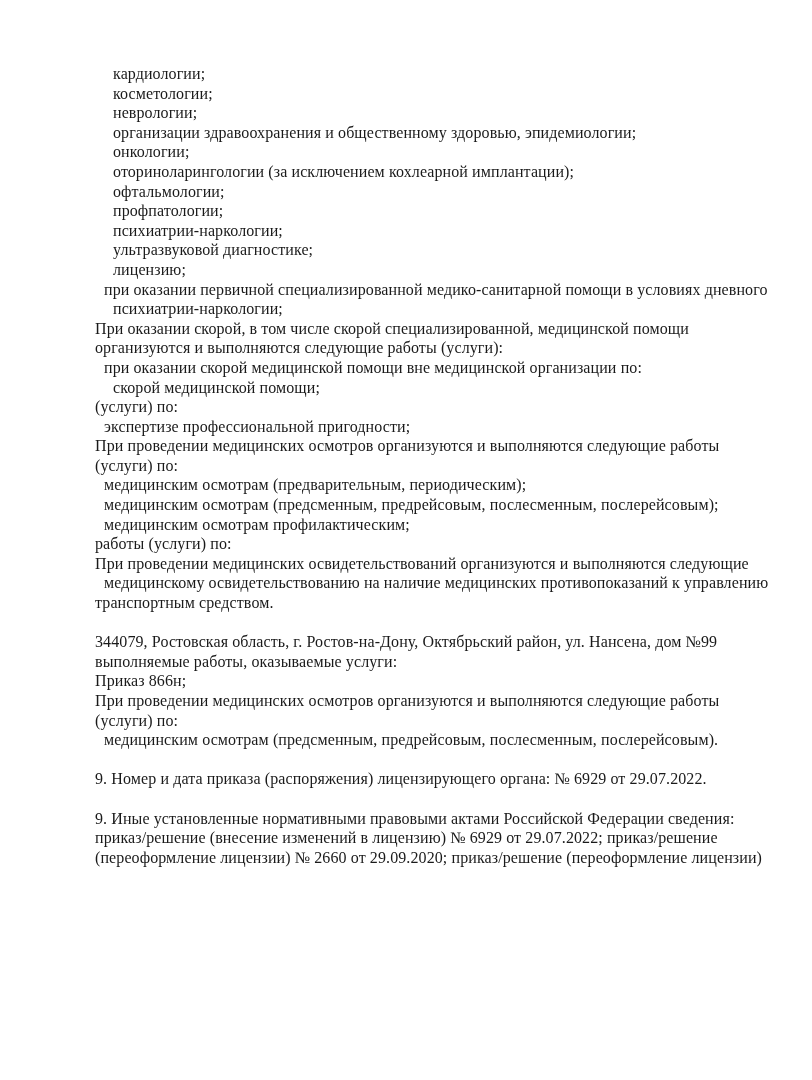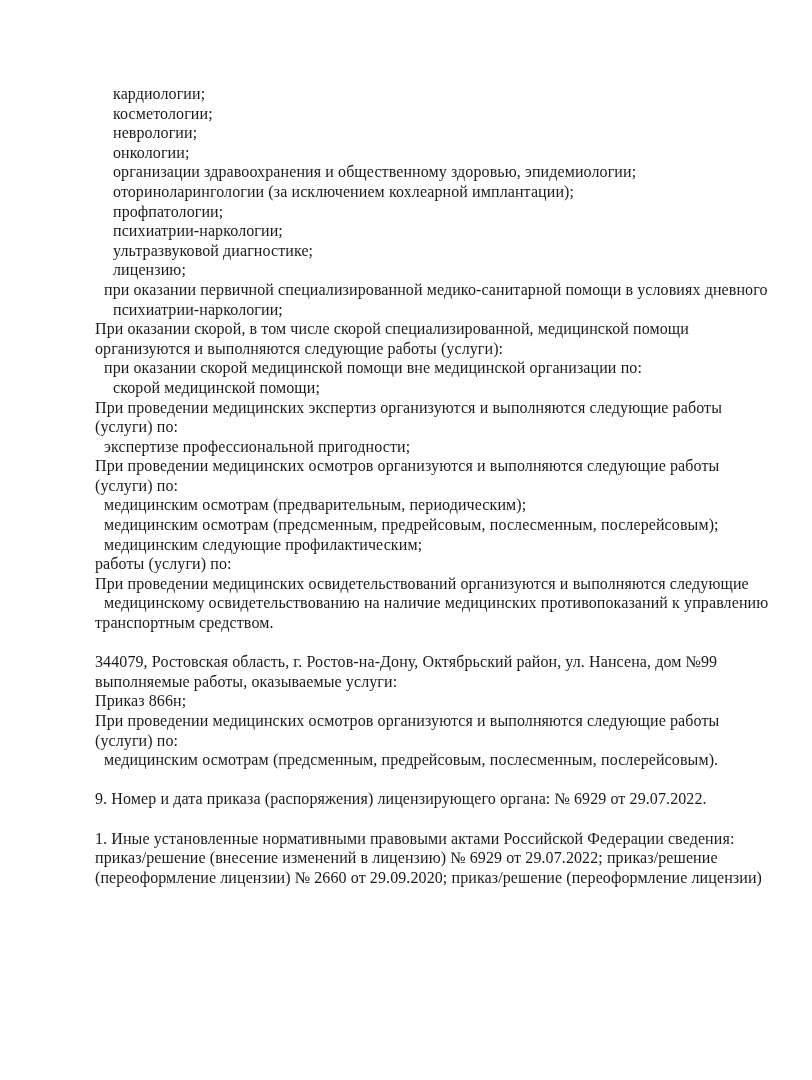--- a/index.html
+++ b/index.html
@@ -17,70 +17,69 @@
   }
   .content {
     position: absolute;
     left: 95px;
     top: 64px;
     width: 700px;
     font-size: 16px;
     line-height: 19.6px;
     color: #1a1a1a;
     letter-spacing: 0.1px;
-    margin-top: 20px;
   }
   .line {
     white-space: nowrap;
     height: 19.6px;
   }
   .indent-0 { padding-left: 0; }
   .indent-1 { padding-left: 9px; }
   .indent-2 { padding-left: 18px; }
 </style>
 </head>
 <body>
 
 <div class="page">
   <div class="content">
       <div class="line indent-2">кардиологии;</div>
       <div class="line indent-2">косметологии;</div>
       <div class="line indent-2">неврологии;</div>
+      <div class="line indent-2">организации здравоохранения и общественному здоровью, эпидемиологии;</div>
       <div class="line indent-2">онкологии;</div>
-      <div class="line indent-2">организации здравоохранения и общественному здоровью, эпидемиологии;</div>
       <div class="line indent-2">оториноларингологии (за исключением кохлеарной имплантации);</div>
+      <div class="line indent-2">офтальмологии;</div>
       <div class="line indent-2">профпатологии;</div>
       <div class="line indent-2">психиатрии-наркологии;</div>
       <div class="line indent-2">ультразвуковой диагностике;</div>
       <div class="line indent-2">лицензию;</div>
       <div class="line indent-1">при оказании первичной специализированной медико-санитарной помощи в условиях дневного</div>
       <div class="line indent-2">психиатрии-наркологии;</div>
       <div class="line indent-0">При оказании скорой, в том числе скорой специализированной, медицинской помощи</div>
       <div class="line indent-0">организуются и выполняются следующие работы (услуги):</div>
       <div class="line indent-1">при оказании скорой медицинской помощи вне медицинской организации по:</div>
       <div class="line indent-2">скорой медицинской помощи;</div>
-      <div class="line indent-0">При проведении медицинских экспертиз организуются и выполняются следующие работы</div>
       <div class="line indent-0">(услуги) по:</div>
       <div class="line indent-1">экспертизе профессиональной пригодности;</div>
       <div class="line indent-0">При проведении медицинских осмотров организуются и выполняются следующие работы</div>
       <div class="line indent-0">(услуги) по:</div>
       <div class="line indent-1">медицинским осмотрам (предварительным, периодическим);</div>
       <div class="line indent-1">медицинским осмотрам (предсменным, предрейсовым, послесменным, послерейсовым);</div>
-      <div class="line indent-1">медицинским следующие профилактическим;</div>
+      <div class="line indent-1">медицинским осмотрам профилактическим;</div>
       <div class="line indent-0">работы (услуги) по:</div>
       <div class="line indent-0">При проведении медицинских освидетельствований организуются и выполняются следующие</div>
       <div class="line indent-1">медицинскому освидетельствованию на наличие медицинских противопоказаний к управлению</div>
       <div class="line indent-0">транспортным средством.</div>
       <div class="line indent-0"></div>
       <div class="line indent-0">344079, Ростовская область, г. Ростов-на-Дону, Октябрьский район, ул. Нансена, дом №99</div>
       <div class="line indent-0">выполняемые работы, оказываемые услуги:</div>
       <div class="line indent-0">Приказ 866н;</div>
       <div class="line indent-0">При проведении медицинских осмотров организуются и выполняются следующие работы</div>
       <div class="line indent-0">(услуги) по:</div>
       <div class="line indent-1">медицинским осмотрам (предсменным, предрейсовым, послесменным, послерейсовым).</div>
       <div class="line indent-0"></div>
       <div class="line indent-0">9. Номер и дата приказа (распоряжения) лицензирующего органа: № 6929 от 29.07.2022.</div>
       <div class="line indent-0"></div>
-      <div class="line indent-0">1. Иные установленные нормативными правовыми актами Российской Федерации сведения:</div>
+      <div class="line indent-0">9. Иные установленные нормативными правовыми актами Российской Федерации сведения:</div>
       <div class="line indent-0">приказ/решение (внесение изменений в лицензию) № 6929 от 29.07.2022; приказ/решение</div>
       <div class="line indent-0">(переоформление лицензии) № 2660 от 29.09.2020; приказ/решение (переоформление лицензии)</div>
     </div>
 </div>
 
 </body></html>

